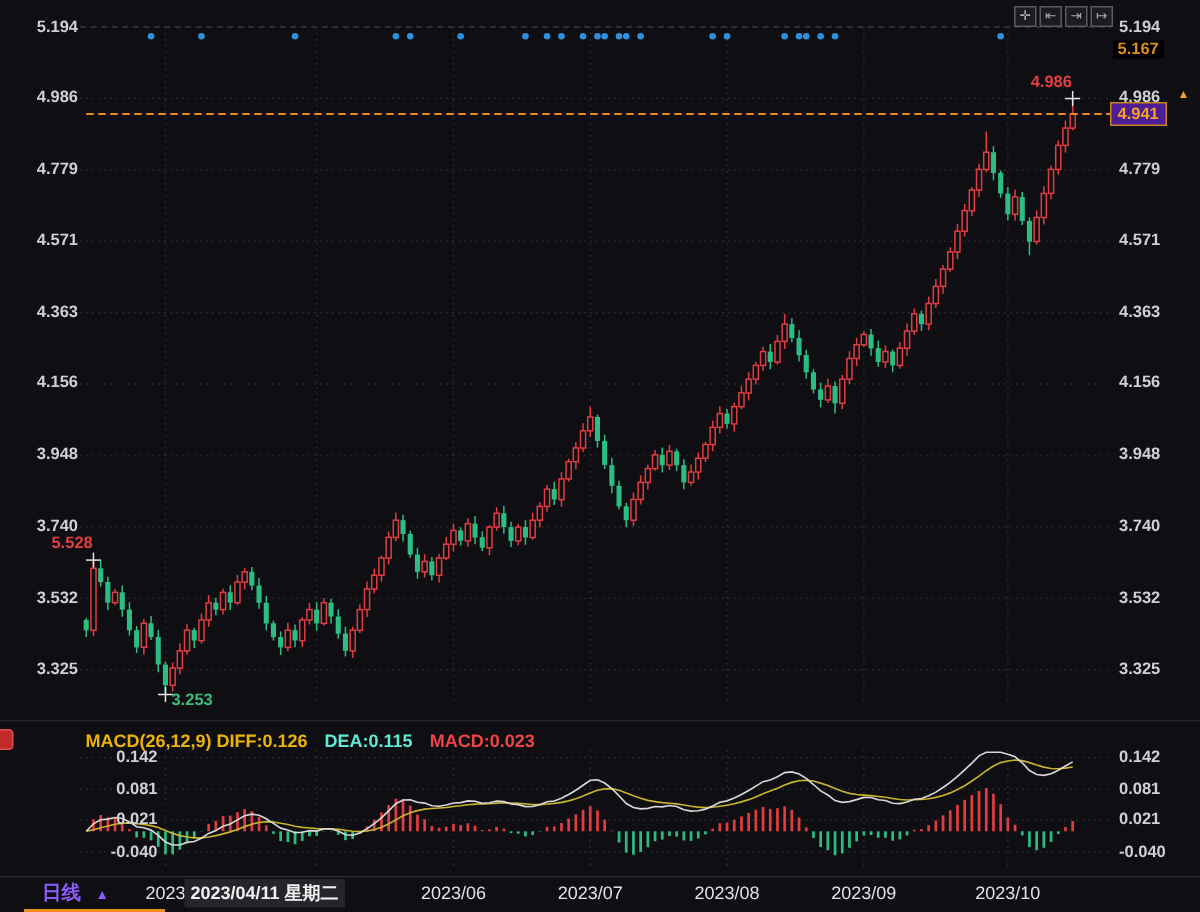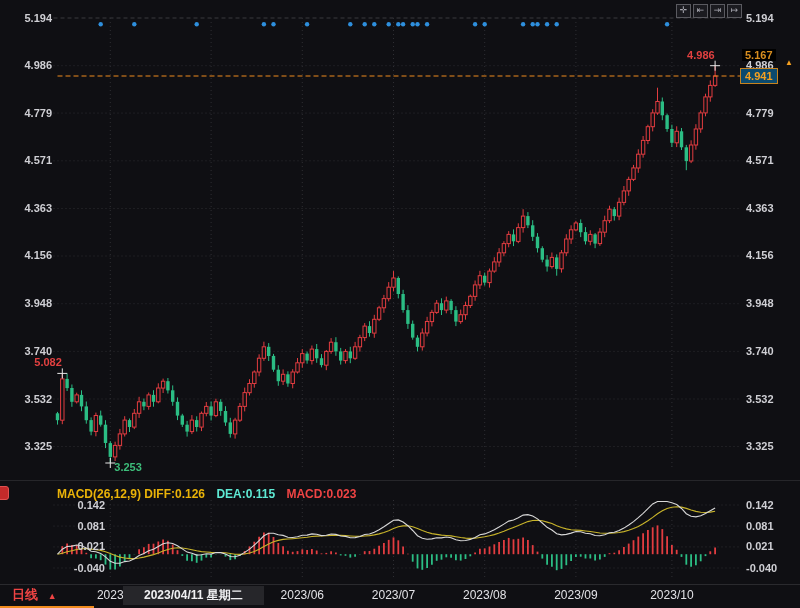--- a/index.html
+++ b/index.html
@@ -7,34 +7,34 @@
   #app{position:relative;width:800px;height:608px;background:#0f0f13;}
   .abs{position:absolute;}
   .axlab{position:absolute;font-size:11px;font-weight:700;color:#cfcfd4;letter-spacing:0;}
   .axlab.left{text-align:right;width:46px;}
   #title{left:57px;top:4px;font-size:12px;font-weight:700;color:#e8e8ea;}
   #title .tag{color:#f07428;margin-left:4px;}
   #toolbar{right:58px;top:4px;display:flex;gap:2px;}
   .tbicon{width:13px;height:12px;border:1px solid #5a5a60;background:#1b1b20;color:#a8a8b0;
     font-size:9px;line-height:11px;text-align:center;cursor:pointer;}
   #upper-mark{background:#000;color:#d98e1f;font-weight:700;font-size:11px;padding:0 3px;}
-  #cur-box{border:1px solid #c8831e;background:#0c4a6e;color:#f5a020;font-weight:700;
+  #cur-box{border:1px solid #c8831e;background:#4c1d95;color:#f5a020;font-weight:700;
     font-size:11px;padding:0 4px;line-height:14px;}
   #cur-arrow{color:#f5a020;font-size:8px;}
   #macd-header{left:57px;top:487px;font-size:12px;font-weight:700;}
   #macd-header .w{color:#eab308;} #macd-header .y{color:#5eead4;margin-left:8px;}
   #macd-header .m{color:#ef4444;margin-left:8px;}
   #left-red-icon{left:-4px;top:486px;width:11px;height:12px;background:#c32a2a;border-radius:3px;
     border:1px solid #e05050;}
   #xaxis-strip{left:0;top:584px;width:800px;height:24px;border-top:1px solid #2a2a2e;}
   .mon{position:absolute;top:588px;font-size:12px;font-weight:400;color:#e2e2e6;transform:translateX(-50%);}
   #datebox{position:absolute;left:123px;top:586px;background:#26262a;color:#f0f0f2;font-weight:700;
-    font-size:12px;padding:1px 21px;}
-  #period-tab{left:0;top:586px;width:82px;height:20px;border-bottom:2px solid #f08c1e;
-    color:#ef4444;font-weight:700;font-size:13px;padding-left:12px;line-height:18px;cursor:pointer;}
+    font-size:12px;padding:1px 4px;}
+  #period-tab{left:16px;top:586px;width:82px;height:20px;border-bottom:2px solid #f08c1e;
+    color:#8b5cf6;font-weight:700;font-size:13px;padding-left:12px;line-height:18px;cursor:pointer;}
   #period-tab .tri{font-size:9px;margin-left:6px;}
   .anno{position:absolute;font-size:11px;font-weight:700;}
 </style>
 </head>
 <body>
 
 <div id="app">
 
   <svg id="chart-svg" class="abs" style="left:0;top:0;" width="800" height="608" viewBox="0 0 800 608">
       <line x1="53.5" y1="18.0" x2="741" y2="18.0" stroke="#3a3a3f" stroke-width="1" stroke-dasharray="4 3"></line>
@@ -552,21 +552,21 @@
       <div class="axlab left" style="left: 59px; top: 540.385px;">0.021</div>
       <div class="axlab left" style="left: 59px; top: 561.5px;">-0.040</div>
     </div>
   <div id="macd-axis-right">
       <div class="axlab" style="left: 746px; top: 498.5px;">0.142</div>
       <div class="axlab" style="left: 746px; top: 519.615px;">0.081</div>
       <div class="axlab" style="left: 746px; top: 540.385px;">0.021</div>
       <div class="axlab" style="left: 746px; top: 561.5px;">-0.040</div>
     </div>
 
-  <div id="upper-mark" class="abs" style="left:742px;top:27px;margin-top:22px;">5.167</div>
+  <div id="upper-mark" class="abs" style="left:742px;top:27px;">5.167</div>
   <div id="cur-arrow" class="abs" style="left:785px;top:58px;">▲</div>
   <div id="cur-box" class="abs" style="left:740px;top:68px;">4.941</div>
 
   <div id="left-red-icon" class="abs"></div>
   <div id="macd-header" class="abs">
     <span class="w">MACD(26,12,9) DIFF:0.126</span>
     <span class="y">DEA:0.115</span>
     <span class="m">MACD:0.023</span>
   </div>
 
@@ -580,17 +580,17 @@
       <div class="mon" style="left: 220.7px;">5</div>
       <div class="mon" style="left: 302.3px; text-align: center;">2023/06</div>
       <div class="mon" style="left: 393.5px;">2023/07</div>
       <div class="mon" style="left: 484.7px;">2023/08</div>
       <div class="mon" style="left: 575.9px;">2023/09</div>
       <div class="mon" style="left: 671.9px;">2023/10</div>
     </div>
   <div id="datebox">2023/04/11 星期二</div>
 
   <div id="annos">
-      <div class="anno" style="color: rgb(225, 64, 64); left: 34.3px; top: 356.364px;">5.082</div>
+      <div class="anno" style="color: rgb(225, 64, 64); left: 34.3px; top: 356.364px;">5.528</div>
       <div class="anno" style="color: rgb(61, 189, 122); left: 114.3px; top: 461.007px;">3.253</div>
       <div class="anno" style="color: rgb(225, 64, 64); left: 687.1px; top: 48.6875px;">4.986</div>
     </div>
 </div>
 
 </body></html>

